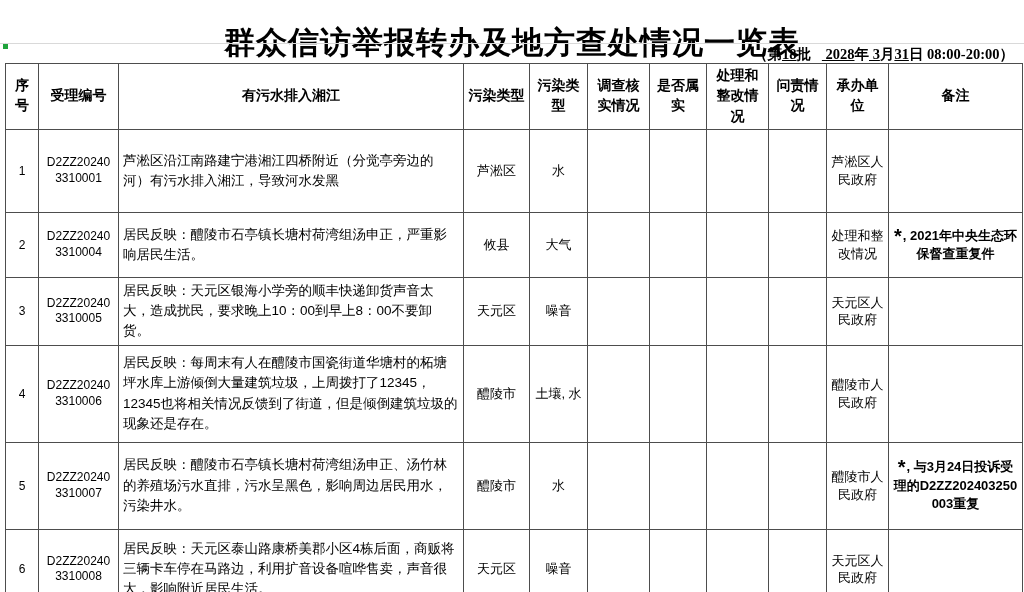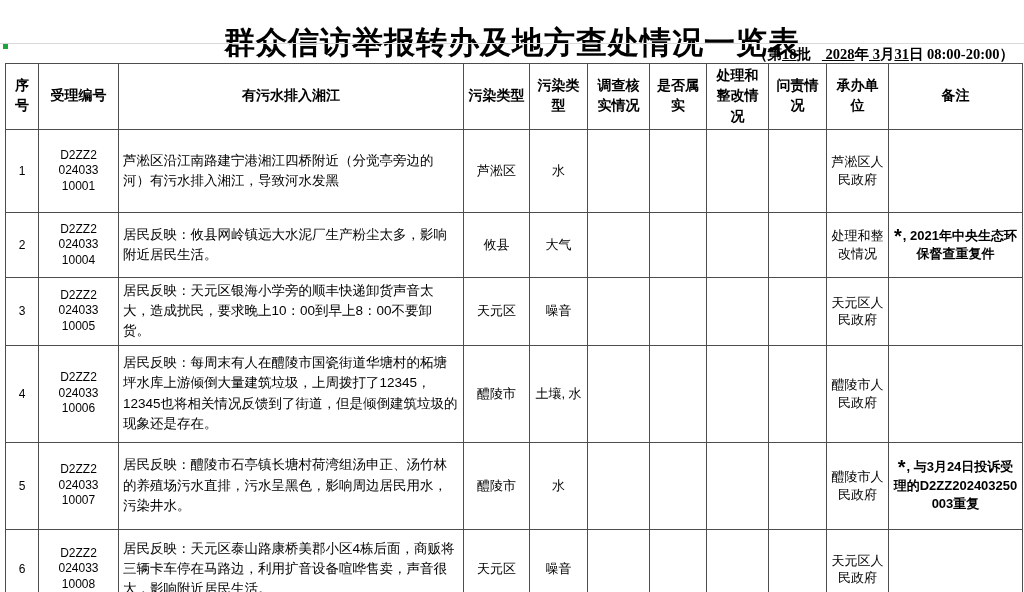--- a/index.html
+++ b/index.html
@@ -83,21 +83,21 @@
     text-align: center;
     font-size: 13px;
     padding: 2px 3px;
     line-height: 1.35;
   }
   td.cell-seq { font-size: 12px; }
   td.cell-case_no {
     font-size: 12px;
     word-break: break-all;
     line-height: 1.3;
-    padding: 2px 19px;
+    padding: 2px 6px;
   }
   td.cell-issue {
     text-align: left;
     font-size: 13.5px;
     padding: 3px 4px;
     line-height: 1.5;
   }
   td.cell-unit { font-size: 13px; }
   td.cell-remark {
     font-weight: bold;
@@ -172,21 +172,21 @@
         <td class="cell-investigation"></td>
         <td class="cell-is_true"></td>
         <td class="cell-handling"></td>
         <td class="cell-accountability"></td>
         <td class="cell-unit">芦淞区人民政府</td>
         <td class="cell-remark"></td>
       </tr>
       <tr>
         <td class="cell-seq">2</td>
         <td class="cell-case_no">D2ZZ202403310004</td>
-        <td class="cell-issue">居民反映：攸县网岭镇远大水泥厂生产粉尘太多，影响附近居民生活。</td>
+        <td class="cell-issue">居民反映：醴陵市石亭镇长塘村荷湾组汤申正，严重影响居民生活。</td>
         <td class="cell-region">攸县</td>
         <td class="cell-pollution">大气</td>
         <td class="cell-investigation"></td>
         <td class="cell-is_true"></td>
         <td class="cell-handling"></td>
         <td class="cell-accountability"></td>
         <td class="cell-unit">处理和整改情况</td>
         <td class="cell-remark"><span class="star">*</span>, 2021年中央生态环保督查重复件</td>
       </tr>
       <tr>

